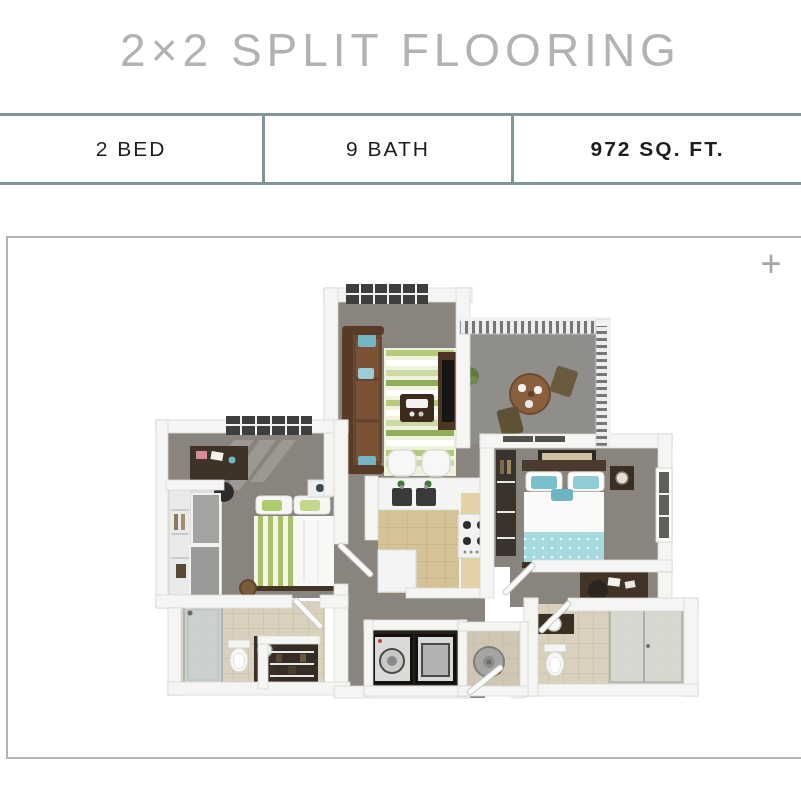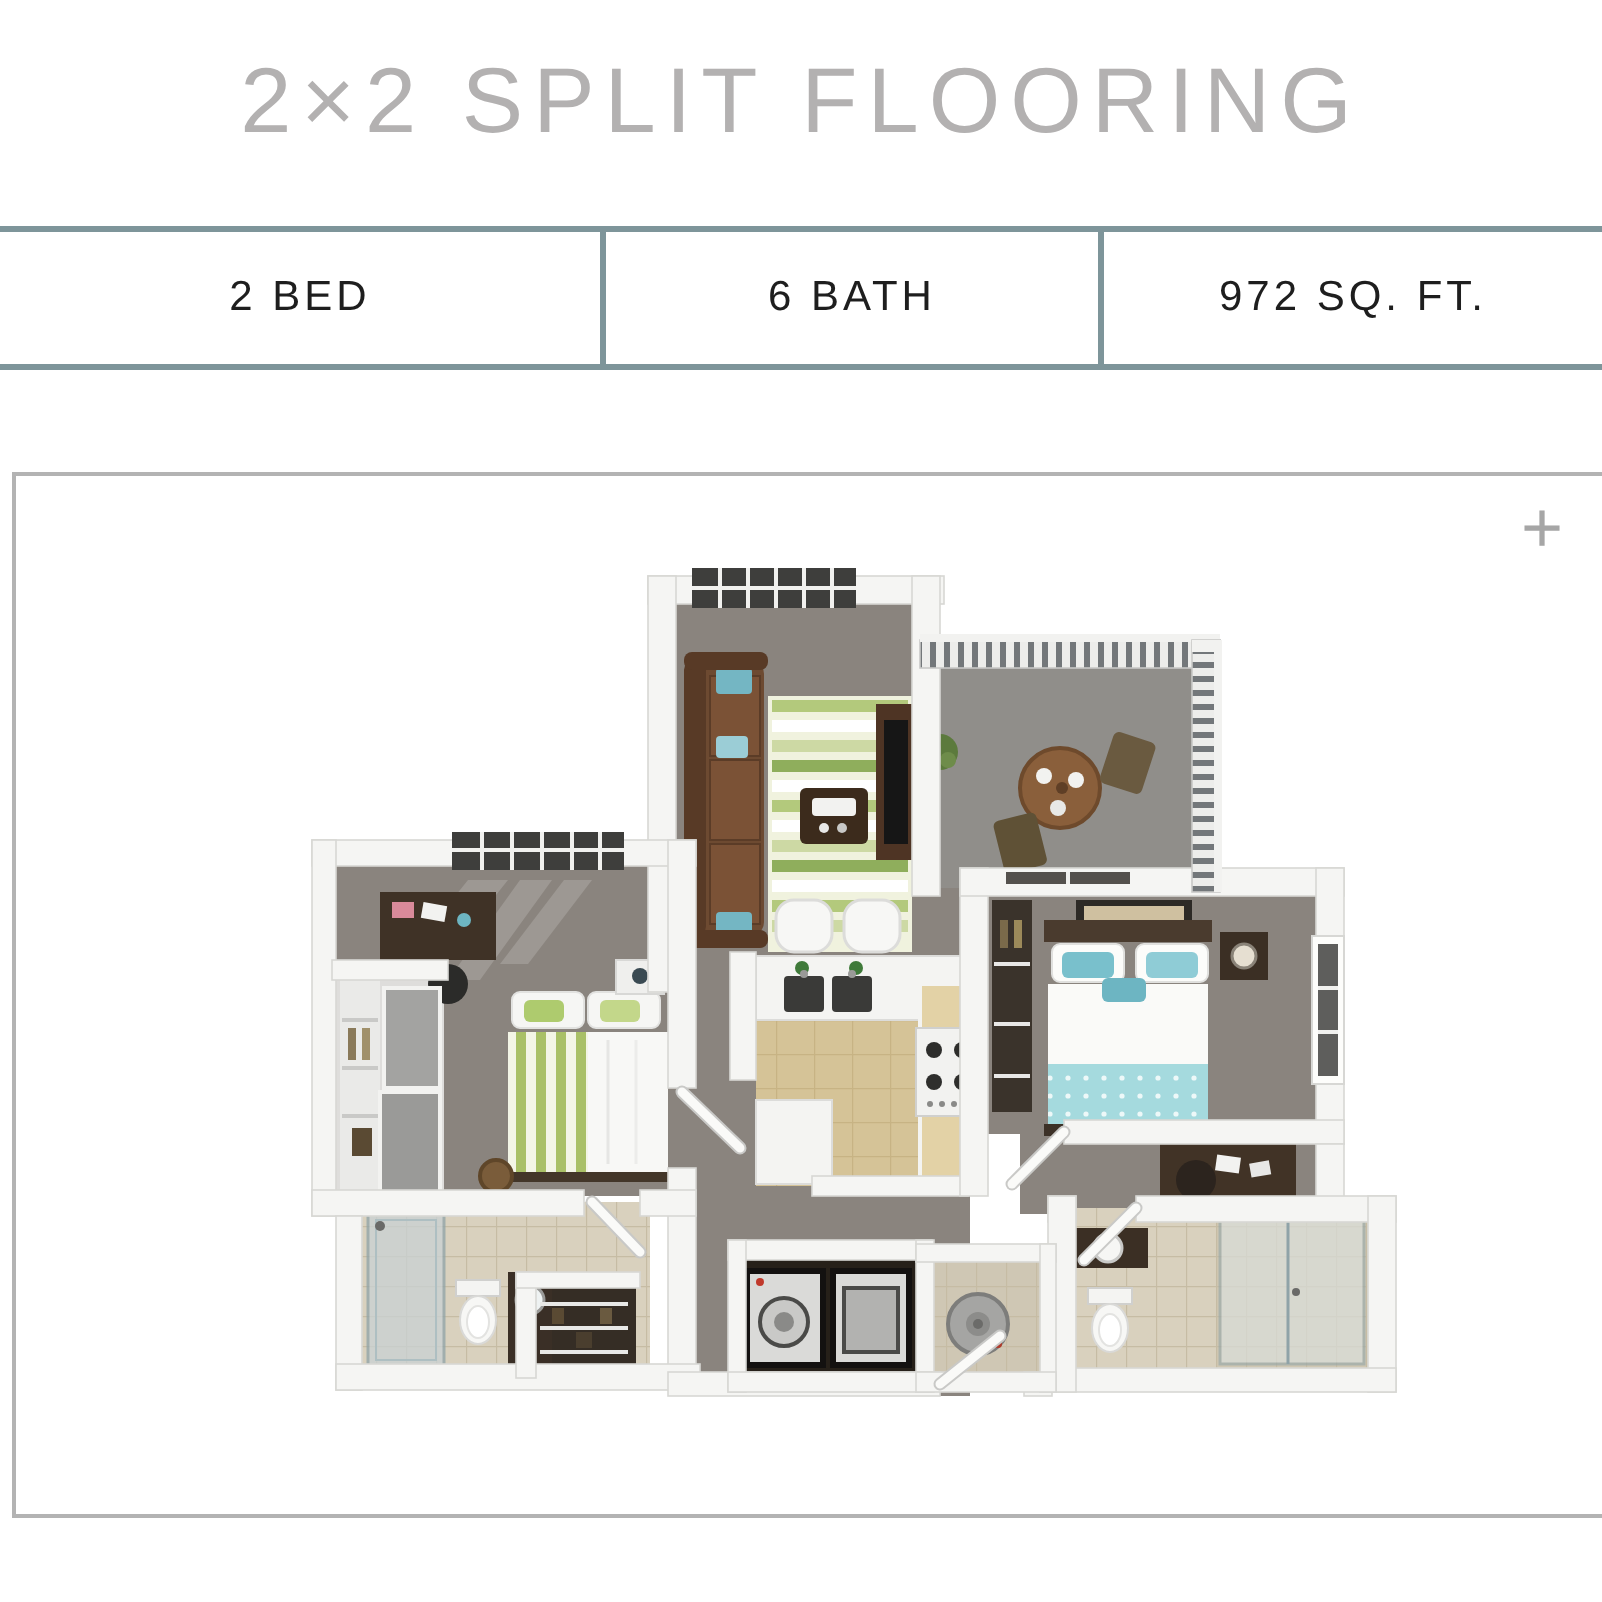--- a/index.html
+++ b/index.html
@@ -16,23 +16,23 @@
   .stats-bar{
     position:absolute;top:113px;left:0;right:0;height:72px;
     box-sizing:border-box;
     border-top:3px solid #7e959a;border-bottom:3px solid #7e959a;
     display:flex;align-items:stretch;background:#ffffff;
   }
   .stats-cell{
     display:flex;align-items:center;justify-content:center;
     font-size:21px;letter-spacing:2px;color:#1e1e1e;
   }
-  .stats-cell.c1{width:300px;}
+  .stats-cell.c1{width:262px;}
   .stats-cell.c2{width:246px;border-left:3px solid #7e959a;}
-  .stats-cell.c3{flex:1;border-left:3px solid #7e959a;}
+  .stats-cell.c3{flex:1;border-left:3px solid #7e959a;font-weight:bold;}
   .plan-frame{
     position:absolute;left:6px;top:236px;width:795px;height:523px;
     box-sizing:border-box;background:#ffffff;
     border:2px solid #b3b3b3;border-right:none;
   }
   .expand-btn{
     position:absolute;left:753px;top:246px;width:36px;height:36px;
     display:flex;align-items:center;justify-content:center;
     font-size:36px;font-weight:100;color:#a6a6a6;line-height:1;
     cursor:pointer;background:transparent;border:none;padding:0;
@@ -40,21 +40,21 @@
   }
   .plan-svg{position:absolute;left:8px;top:238px;}
 </style>
 </head>
 <body>
 
 <div class="page-title">2×2 SPLIT FLOORING</div>
 
 <div class="stats-bar">
   <div class="stats-cell c1">2 BED</div>
-  <div class="stats-cell c2">6 BATH</div>
+  <div class="stats-cell c2">9 BATH</div>
   <div class="stats-cell c3">972 SQ. FT.</div>
 </div>
 
 <div class="plan-frame"></div>
 
 <button class="expand-btn">+</button>
 
 <svg class="plan-svg" width="793" height="519" viewBox="0 0 793 519" xmlns="http://www.w3.org/2000/svg">
   <defs>
     <pattern id="tile" width="15" height="15" patternUnits="userSpaceOnUse">

